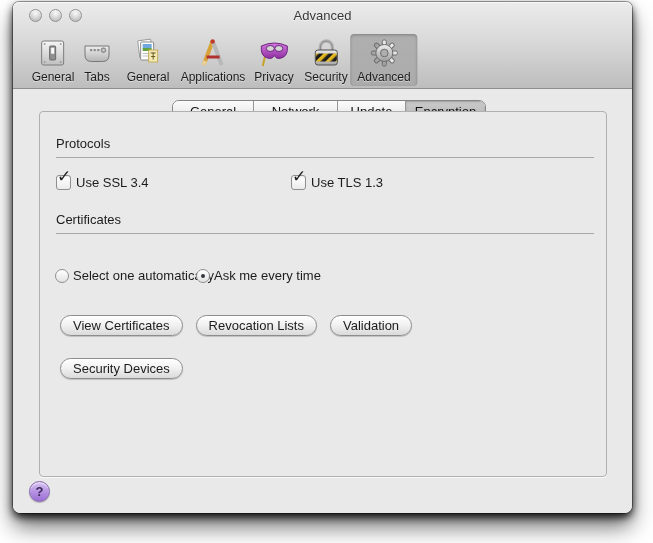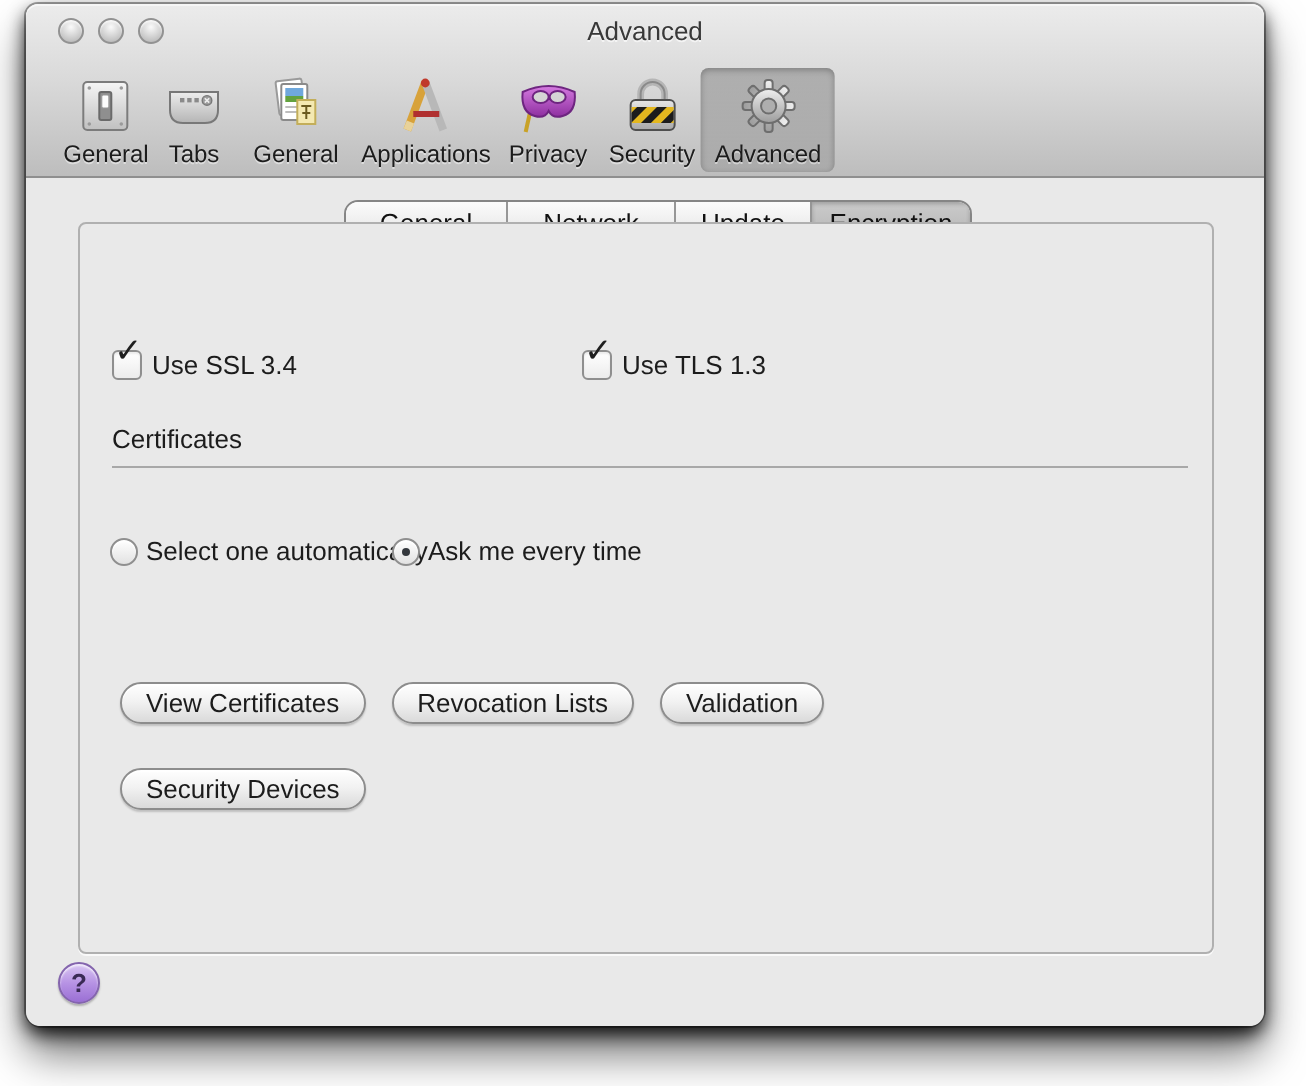--- a/index.html
+++ b/index.html
@@ -110,21 +110,21 @@
   .radio.selected .rb .dot{display:block;}
   .radio-label{font-size:13px;color:#1c1c1c;white-space:nowrap;}
   
   .btn-row{position:absolute;left:20px;display:flex;gap:13px;}
   .pill{
     height:21px;padding:0 12px;border-radius:11px;
     border:1px solid #8d8d8d;
     background:linear-gradient(to bottom,#ffffff 0%,#f1f1f1 48%,#dadada 100%);
     font-size:13px;color:#1c1c1c;font-family:inherit;
     box-shadow:0 1px 1px rgba(0,0,0,0.18), inset 0 1px 0 rgba(255,255,255,0.9);
-    cursor:default;white-space:nowrap;margin-top:26px;
+    cursor:default;white-space:nowrap;
   }
   
   .help-btn{
     position:absolute;left:16px;top:479px;width:21px;height:21px;border-radius:50%;
     border:1px solid #8465ad;box-sizing:border-box;
     background:linear-gradient(to bottom,#d9c6f3 0%,#b793e4 50%,#9a6fd4 100%);
     box-shadow:0 1px 1px rgba(0,0,0,0.25), inset 0 1px 1px rgba(255,255,255,0.7);
     display:flex;align-items:center;justify-content:center;
     font-size:13px;font-weight:700;color:#3a2a55;cursor:default;
   }
@@ -290,20 +290,21 @@
         <div class="seg seg-w2">
           <span>Update</span>
         </div>
         <div class="seg seg-w3 selected">
           <span>Encryption</span>
         </div>
       </div>
 
       <div class="panel">
 
+        <div class="group-head" style="top:24px">Protocols</div>
 
         <label class="checkbox" style="left:16px;top:63px">
           <span class="cb">
             <i class="mark">✓</i>
           </span>
           <span class="cb-label">Use SSL 3.4</span>
         </label>
 
         <label class="checkbox" style="left:251px;top:63px">
           <span class="cb">

